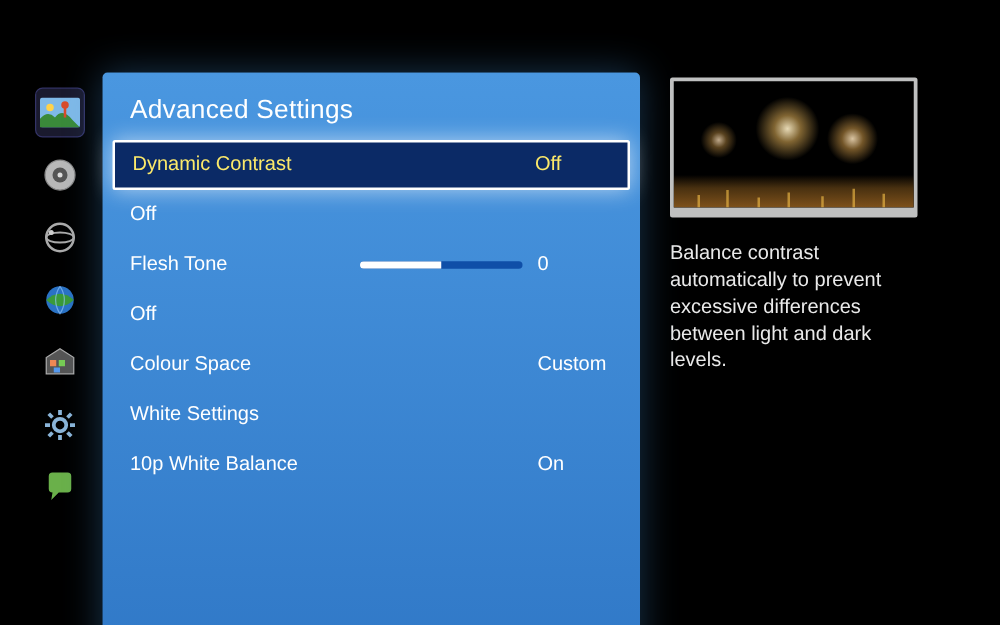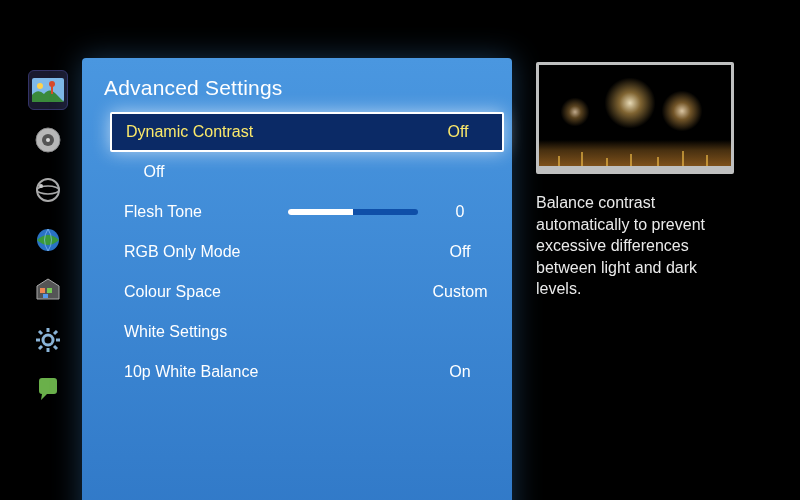--- a/index.html
+++ b/index.html
@@ -47,21 +47,21 @@
       position: relative;
       padding-top: 4px;
     }
     .panel-title {
       color: #fff;
       font-size: 21px;
       font-weight: 500;
       padding: 14px 22px 12px 22px;
       letter-spacing: 0.2px;
     }
-    .menu { padding: 0 6px; margin-left: 20px; }
+    .menu { padding: 0 6px; }
     .menu-row {
       display: flex;
       align-items: center;
       justify-content: space-between;
       height: 40px;
       padding: 0 16px;
       color: #fff;
       font-size: 16px;
       cursor: pointer;
     }
@@ -69,21 +69,21 @@
       background: #0b2a66;
       border: 2px solid #ffffff;
       border-radius: 2px;
       color: #fce96a;
       box-shadow: 0 0 18px rgba(255,255,255,0.6);
       margin: 0 2px;
       padding: 0 14px;
     }
     .menu-row.selected .row-value { color: #fce96a; }
     .row-label { flex: 1; text-align: left; }
-    .row-value { flex: 0 0 auto; text-align: center; min-width: 60px; }
+    .row-value { flex: 0 0 auto; text-align: left; min-width: 60px; }
     .slider-wrap {
       flex: 1; display: flex; align-items: center; justify-content: flex-end;
     }
     .slider {
       width: 130px; height: 6px;
       background: #0f4fa8;
       border-radius: 3px;
       margin-right: 12px;
       position: relative;
       overflow: hidden;
@@ -254,21 +254,20 @@
         <div class="menu-row">
           <span class="row-label">Flesh Tone</span>
           <span class="slider-wrap">
             <span class="slider">
               <span class="slider-fill" style="width: 50%;"></span>
             </span>
             <span class="row-value">0</span>
           </span>
         </div>
         <div class="menu-row">
-          <span class="row-label">RGB Only Mode</span>
           <span class="row-value">Off</span>
         </div>
         <div class="menu-row">
           <span class="row-label">Colour Space</span>
           <span class="row-value">Custom</span>
         </div>
         <div class="menu-row">
           <span class="row-label">White Settings</span>
           <span class="row-value"></span>
         </div>

